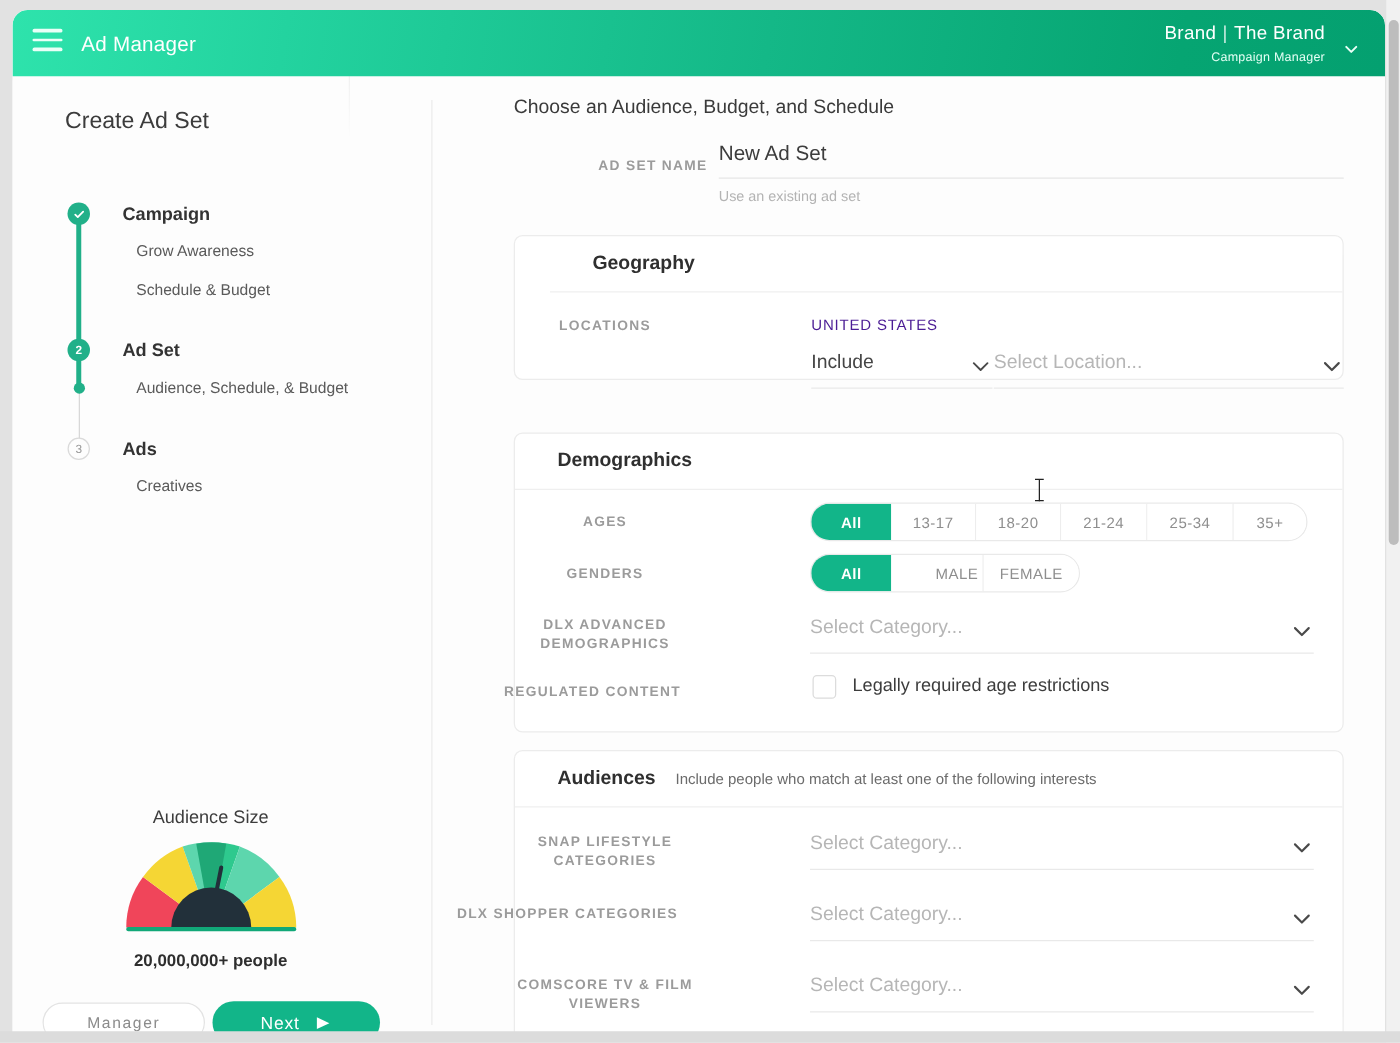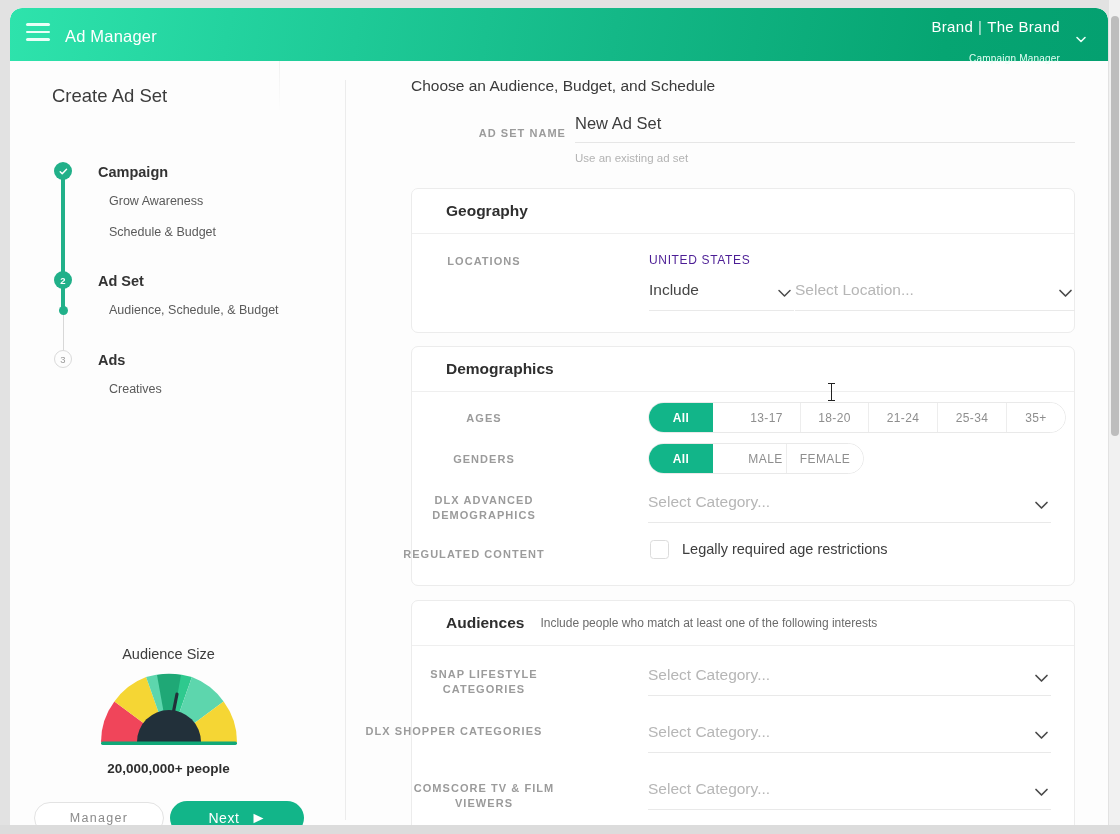--- a/index.html
+++ b/index.html
@@ -61,21 +61,21 @@
   .brand-line1 {
     font-size: 15px;
     color: #ffffff;
     letter-spacing: 0.3px;
     white-space: nowrap;
   }
   .brand-sep { opacity: 0.8; margin: 0 5px; }
   .brand-line2 {
     font-size: 10px;
     color: #e4fff5;
-    margin-top: 18px;
+    margin-top: 6px;
     letter-spacing: 0.2px;
   }
   .brand-caret {
     position: absolute;
     right: 20px; top: 24px;
     width: 14px; height: 14px;
     cursor: pointer;
   }
 
   
@@ -502,21 +502,21 @@
   <div class="main">
 
     <div class="page-heading">Choose an Audience, Budget, and Schedule</div>
 
     <div class="field-label" style="left:66px; top:74px; width:155px;">AD SET NAME</div>
     <div class="adset-name-wrap">
       <input class="adset-input" type="text" value="New Ad Set" style="">
       <div class="adset-hint">Use an existing ad set</div>
     </div>
 
-    <div class="card" style="top:136px; height:145px;">
+    <div class="card" style="top:136px; height:116px;padding-left:28px;">
       <div class="card-head">
         <div class="card-title">Geography</div>
       </div>
       <div class="row-label" style="top:65px; width:240px; right:470px;">LOCATIONS</div>
       <div class="sublabel-us" style="left:237px; top:64px;">UNITED STATES</div>
 
       <div class="select-line" style="left:237px; top:89px; width:145px;">
         <div class="select-text filled">Include</div>
         <svg class="chev" viewBox="0 0 15 10">
           <path d="M2 2.5 L7.5 8 L13 2.5" fill="none" stroke="#4a4a4a" stroke-width="1.5" stroke-linecap="round" stroke-linejoin="round"></path>
@@ -532,21 +532,21 @@
     </div>
 
     <div class="card" style="top:294px; height:240px;">
       <div class="card-head">
         <div class="card-title">Demographics</div>
       </div>
 
       <div class="row-label" style="top:64px; width:240px; right:470px;">AGES</div>
       <div class="seg" style="left:236px; top:55px;">
         <div class="active" style="width:64px;">All</div>
-        <div style="width:68px;margin-left:20px;">13-17</div>
+        <div style="width:68px;">13-17</div>
         <div style="width:68px;">18-20</div>
         <div style="width:69px;">21-24</div>
         <div style="width:69px;">25-34</div>
         <div style="width:58px;">35+</div>
       </div>
 
       <div class="row-label" style="top:105px; width:240px; right:470px;">GENDERS</div>
       <div class="seg" style="left:236px; top:96px;">
         <div class="active" style="width:64px;">All</div>
         <div style="width:74px;padding-left:32px;">MALE</div>

